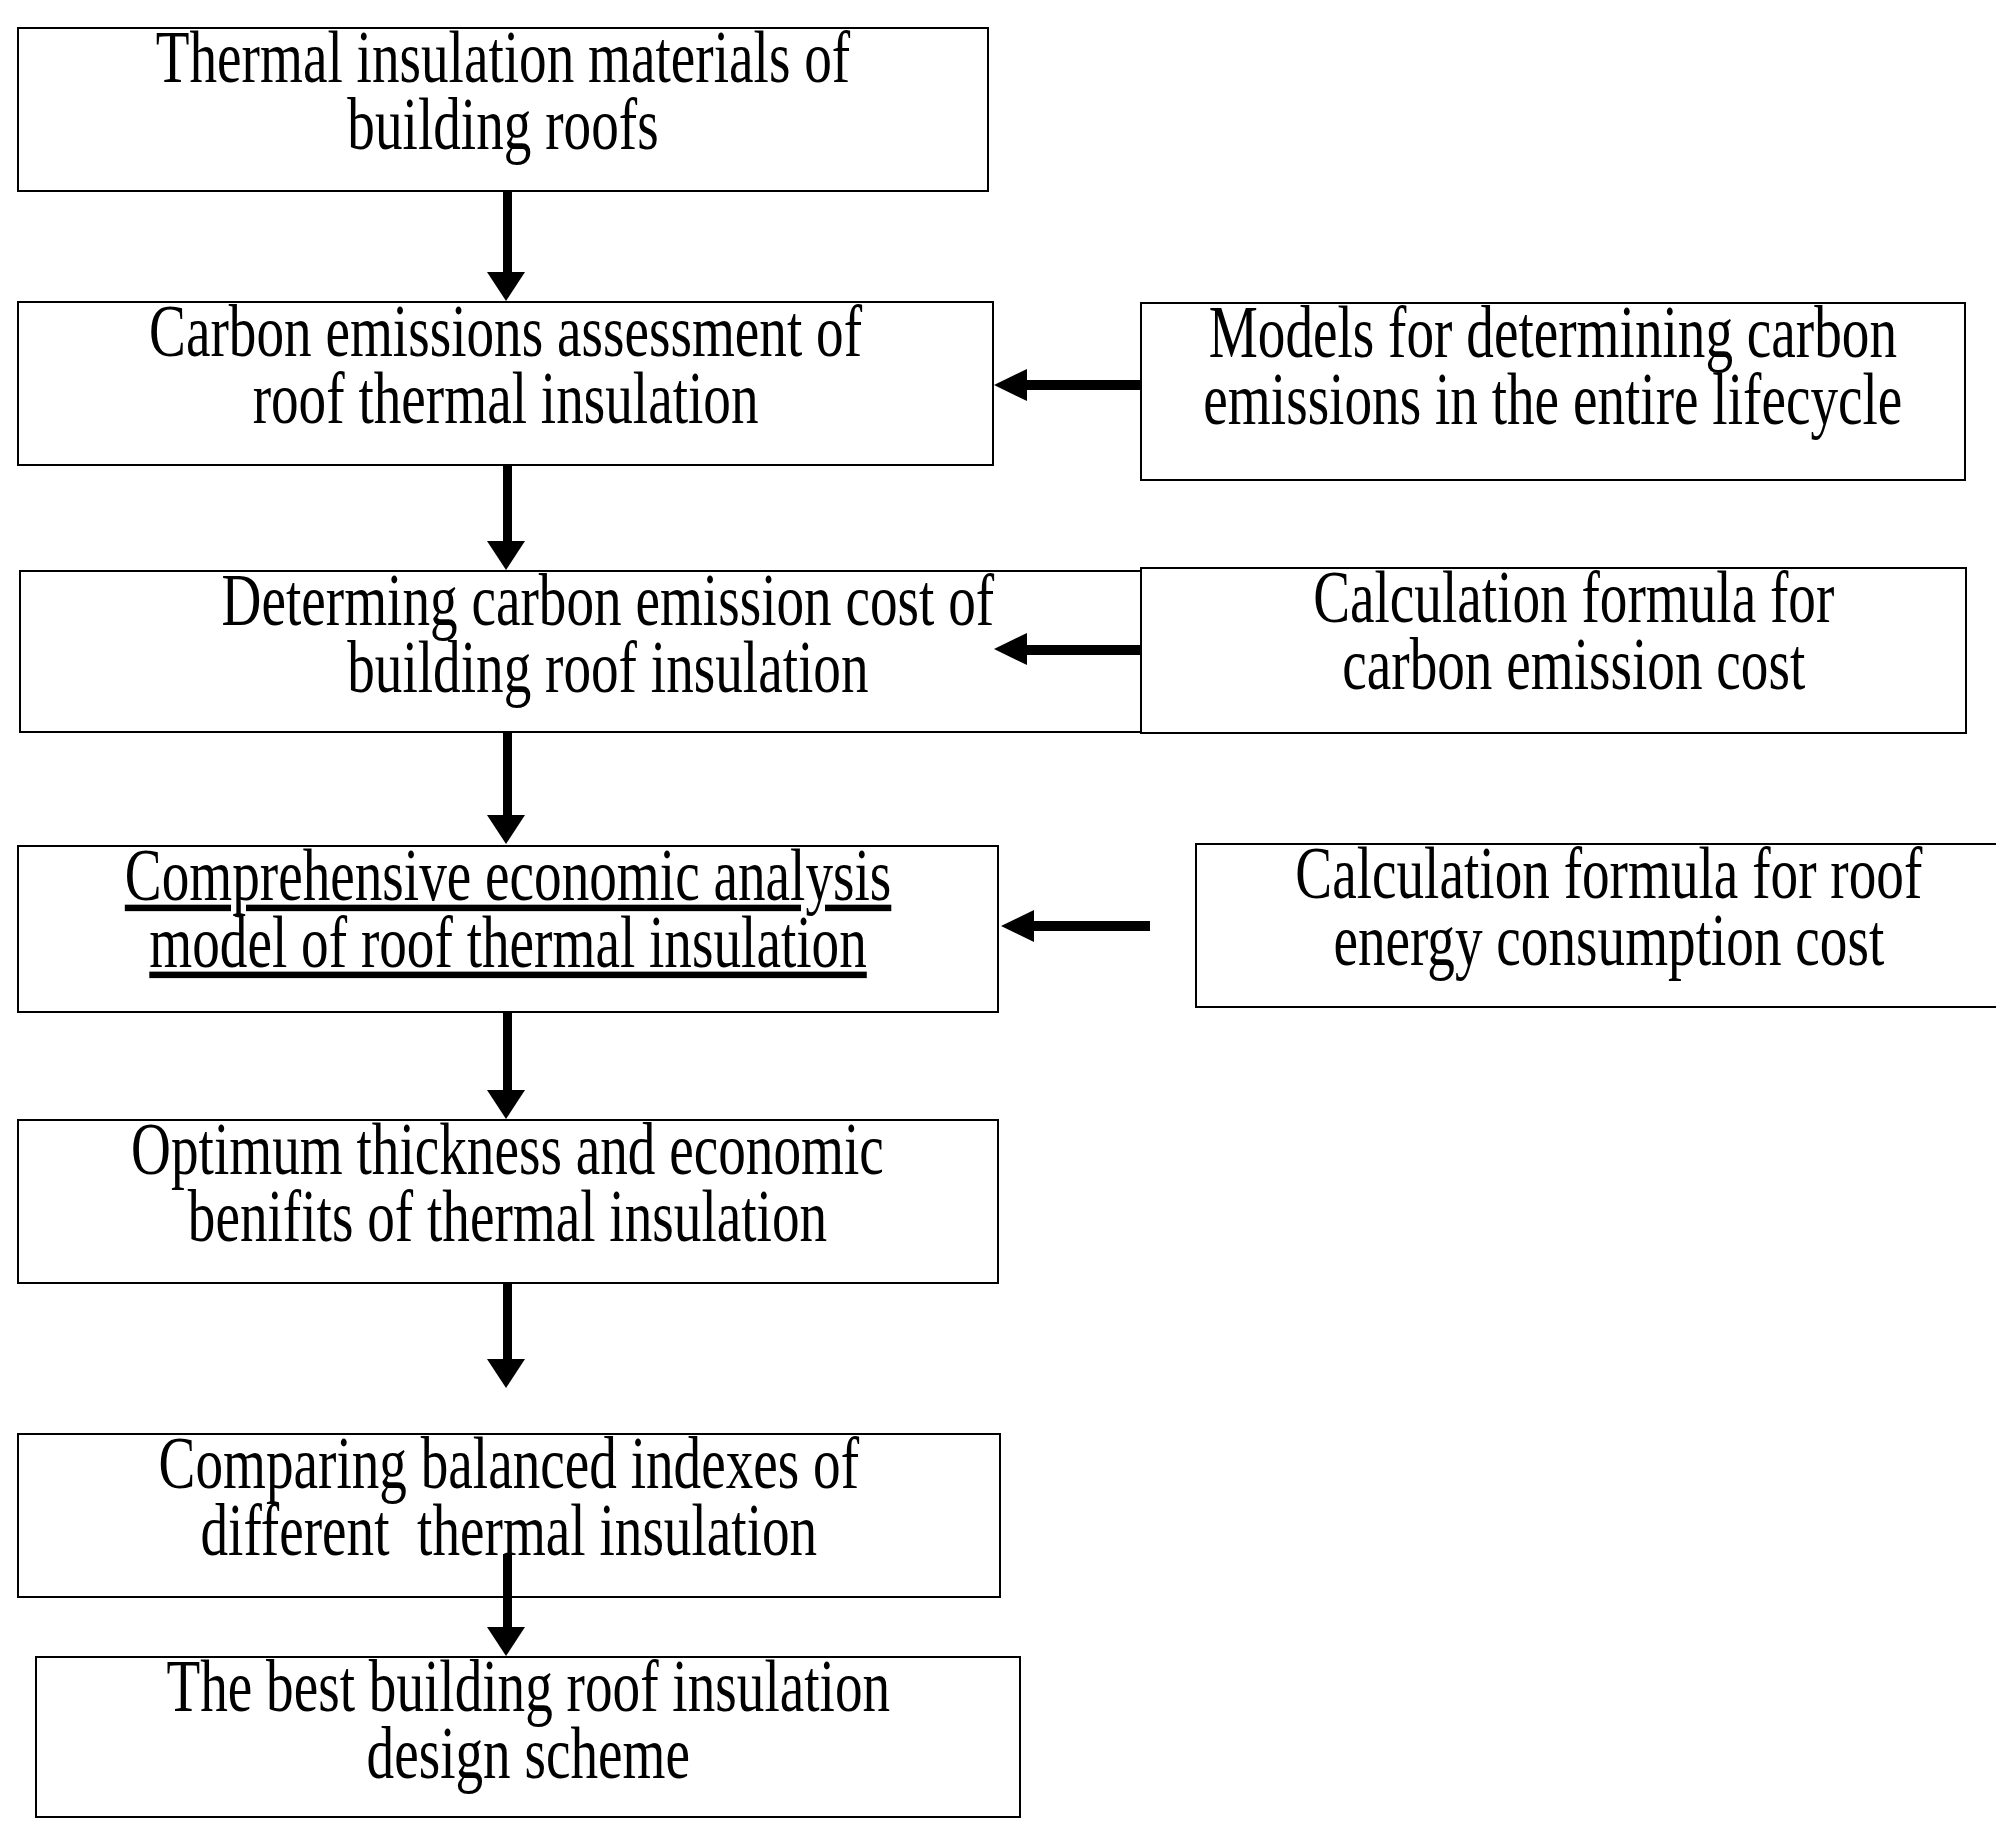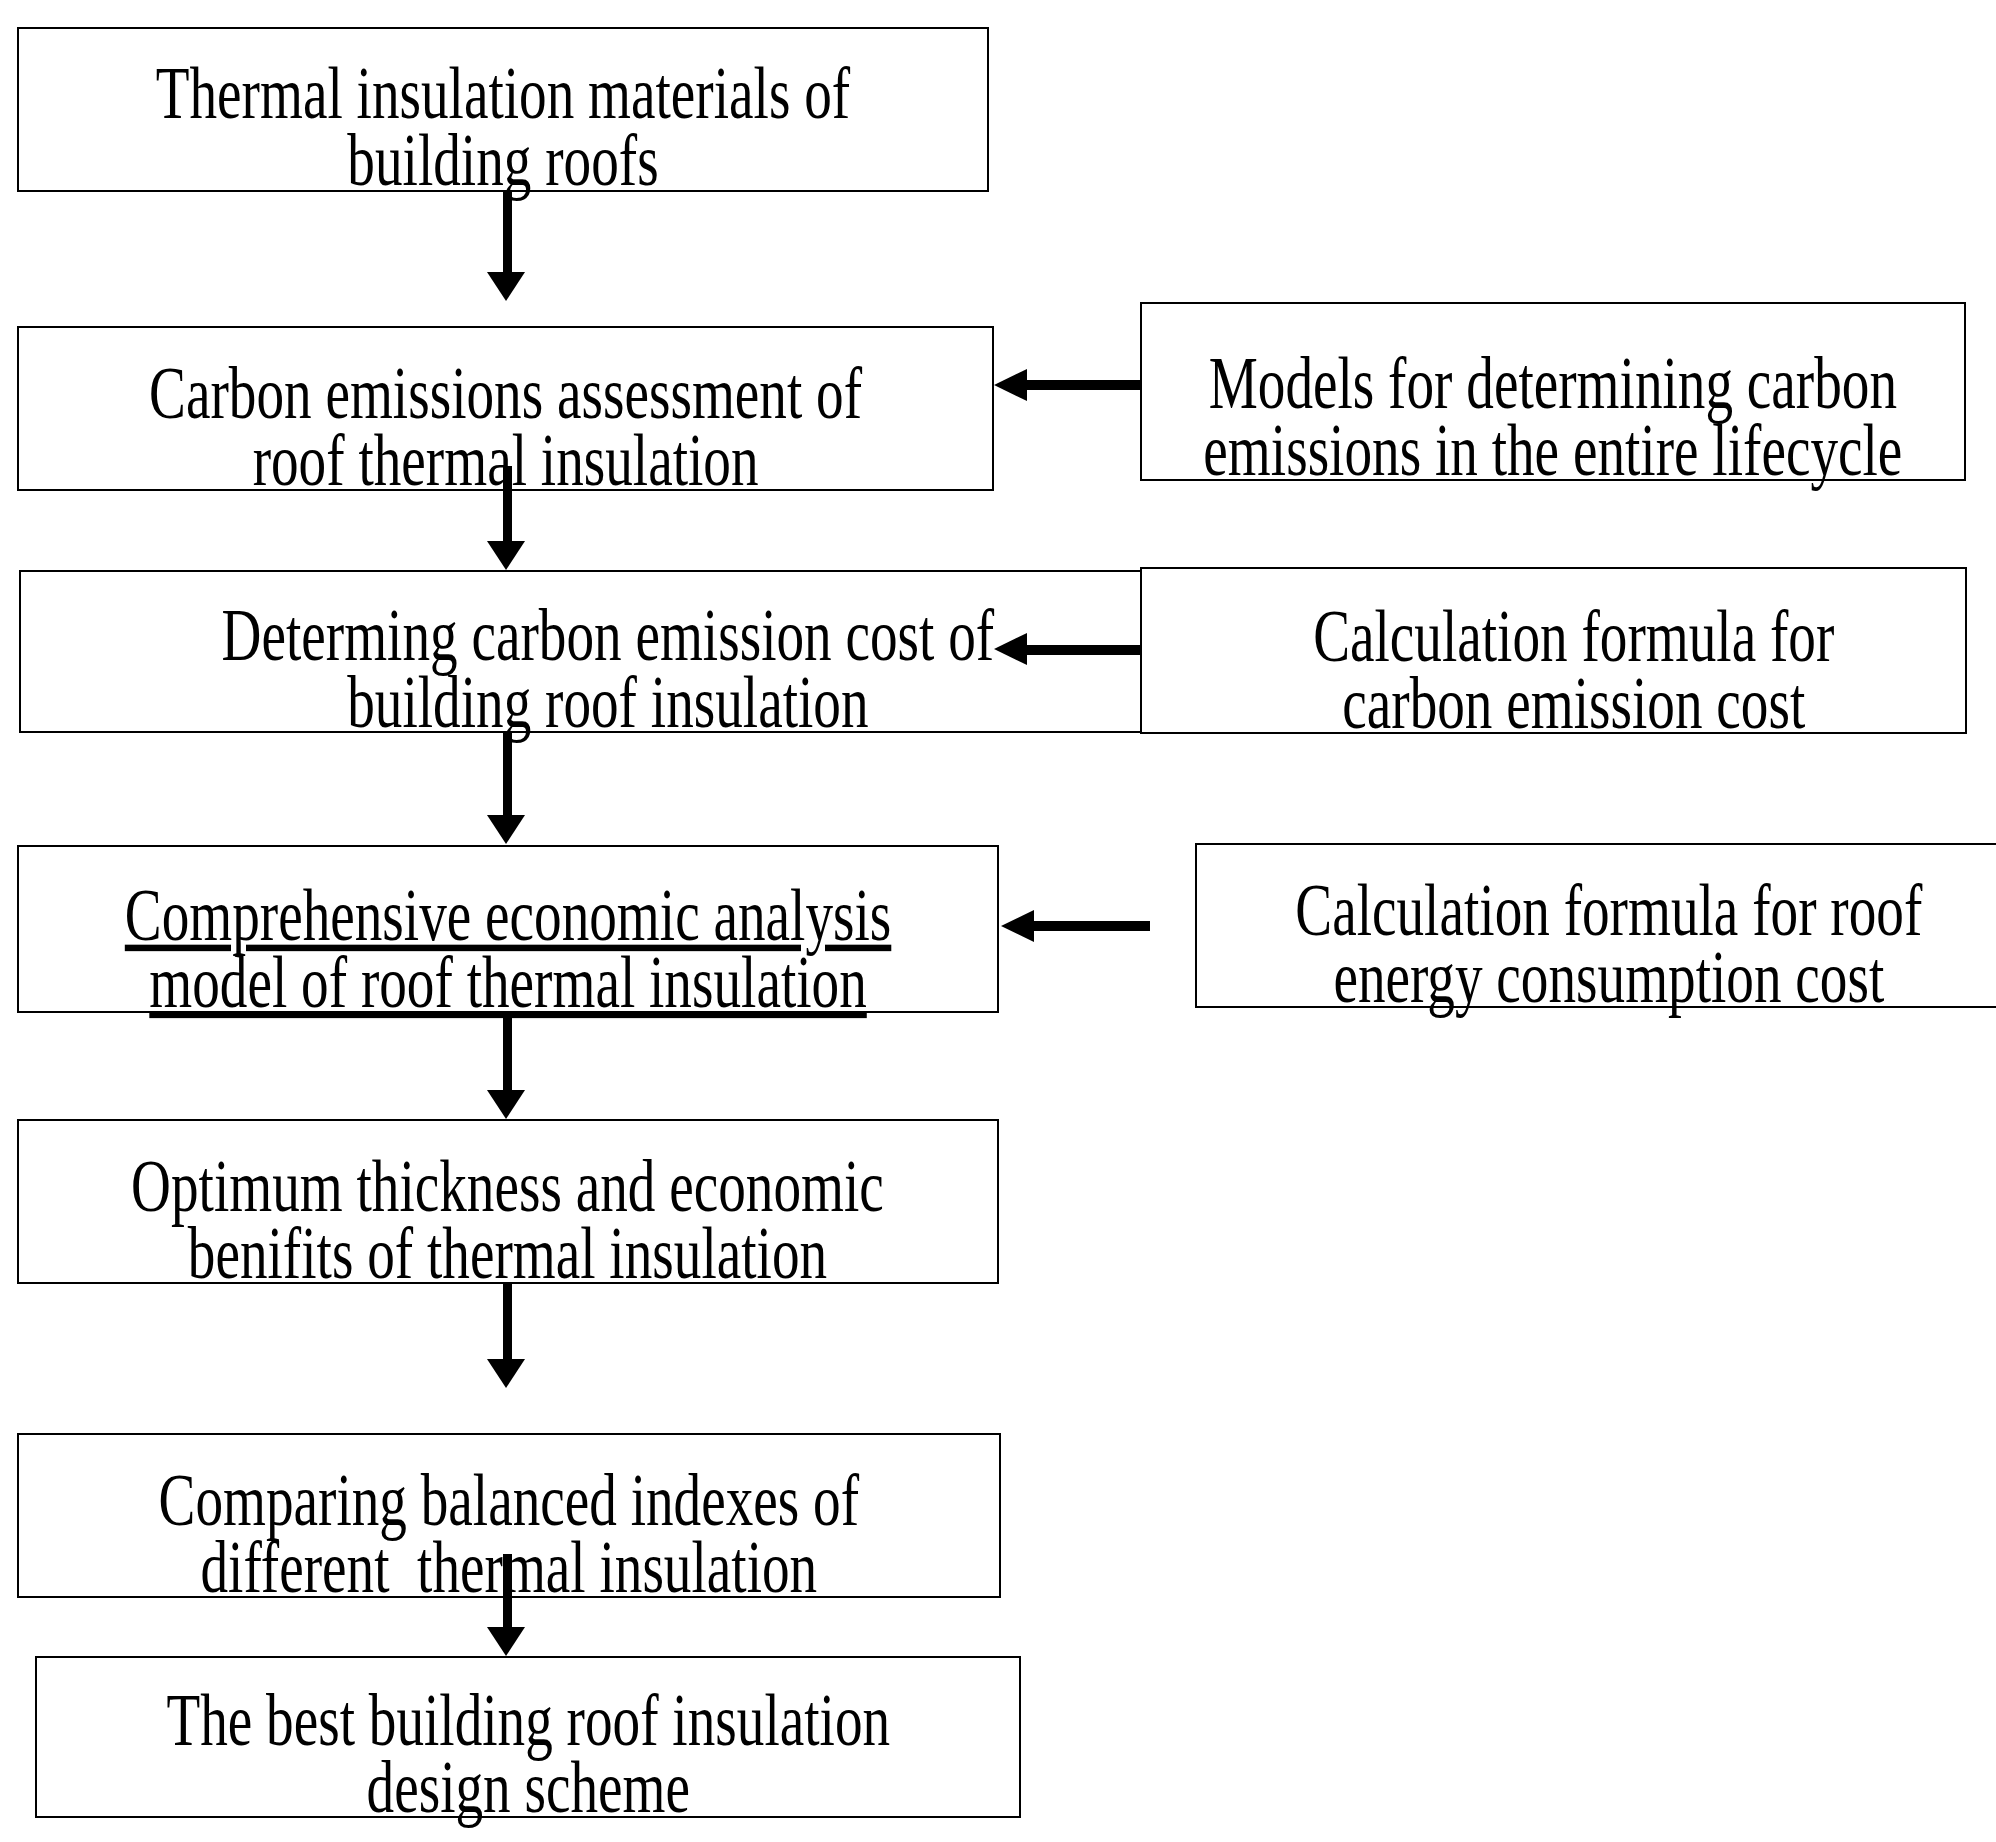--- a/index.html
+++ b/index.html
@@ -11,21 +11,21 @@
     font-family: "Liberation Serif", "DejaVu Serif", serif;
     color: #000000;
     overflow: hidden;
   }
   .box {
     position: absolute;
     background: #ffffff;
     border: 2.9px solid #000000;
     box-sizing: border-box;
     display: flex;
-    align-items: flex-end;
+    align-items: flex-start;
     justify-content: center;
   }
   .txt {
     text-align: center;
     font-size: 69px;
     line-height: 0.9;
     transform: scale(0.8, 1.08);
     transform-origin: center center;
   }
   .line { white-space: pre; }
@@ -49,21 +49,21 @@
 
 <div class="canvas">
 
   <div class="box" style="left:16.7px; top:26.5px; width:972px; height:165px;">
     <div class="txt">
       <div class="line">Thermal insulation materials of</div>
       <div class="line">building roofs</div>
     </div>
   </div>
 
-  <div class="box" style="left:16.7px; top:301px; width:977px; height:165px;margin-top:25px;">
+  <div class="box" style="left:16.7px; top:301px; width:977px; height:165px;">
     <div class="txt">
       <div class="line">Carbon emissions assessment of</div>
       <div class="line">roof thermal insulation</div>
     </div>
   </div>
 
   <div class="box" style="left:19px; top:570px; width:1177px; height:163px;">
     <div class="txt">
       <div class="line">Determing carbon emission cost of</div>
       <div class="line">building roof insulation</div>

